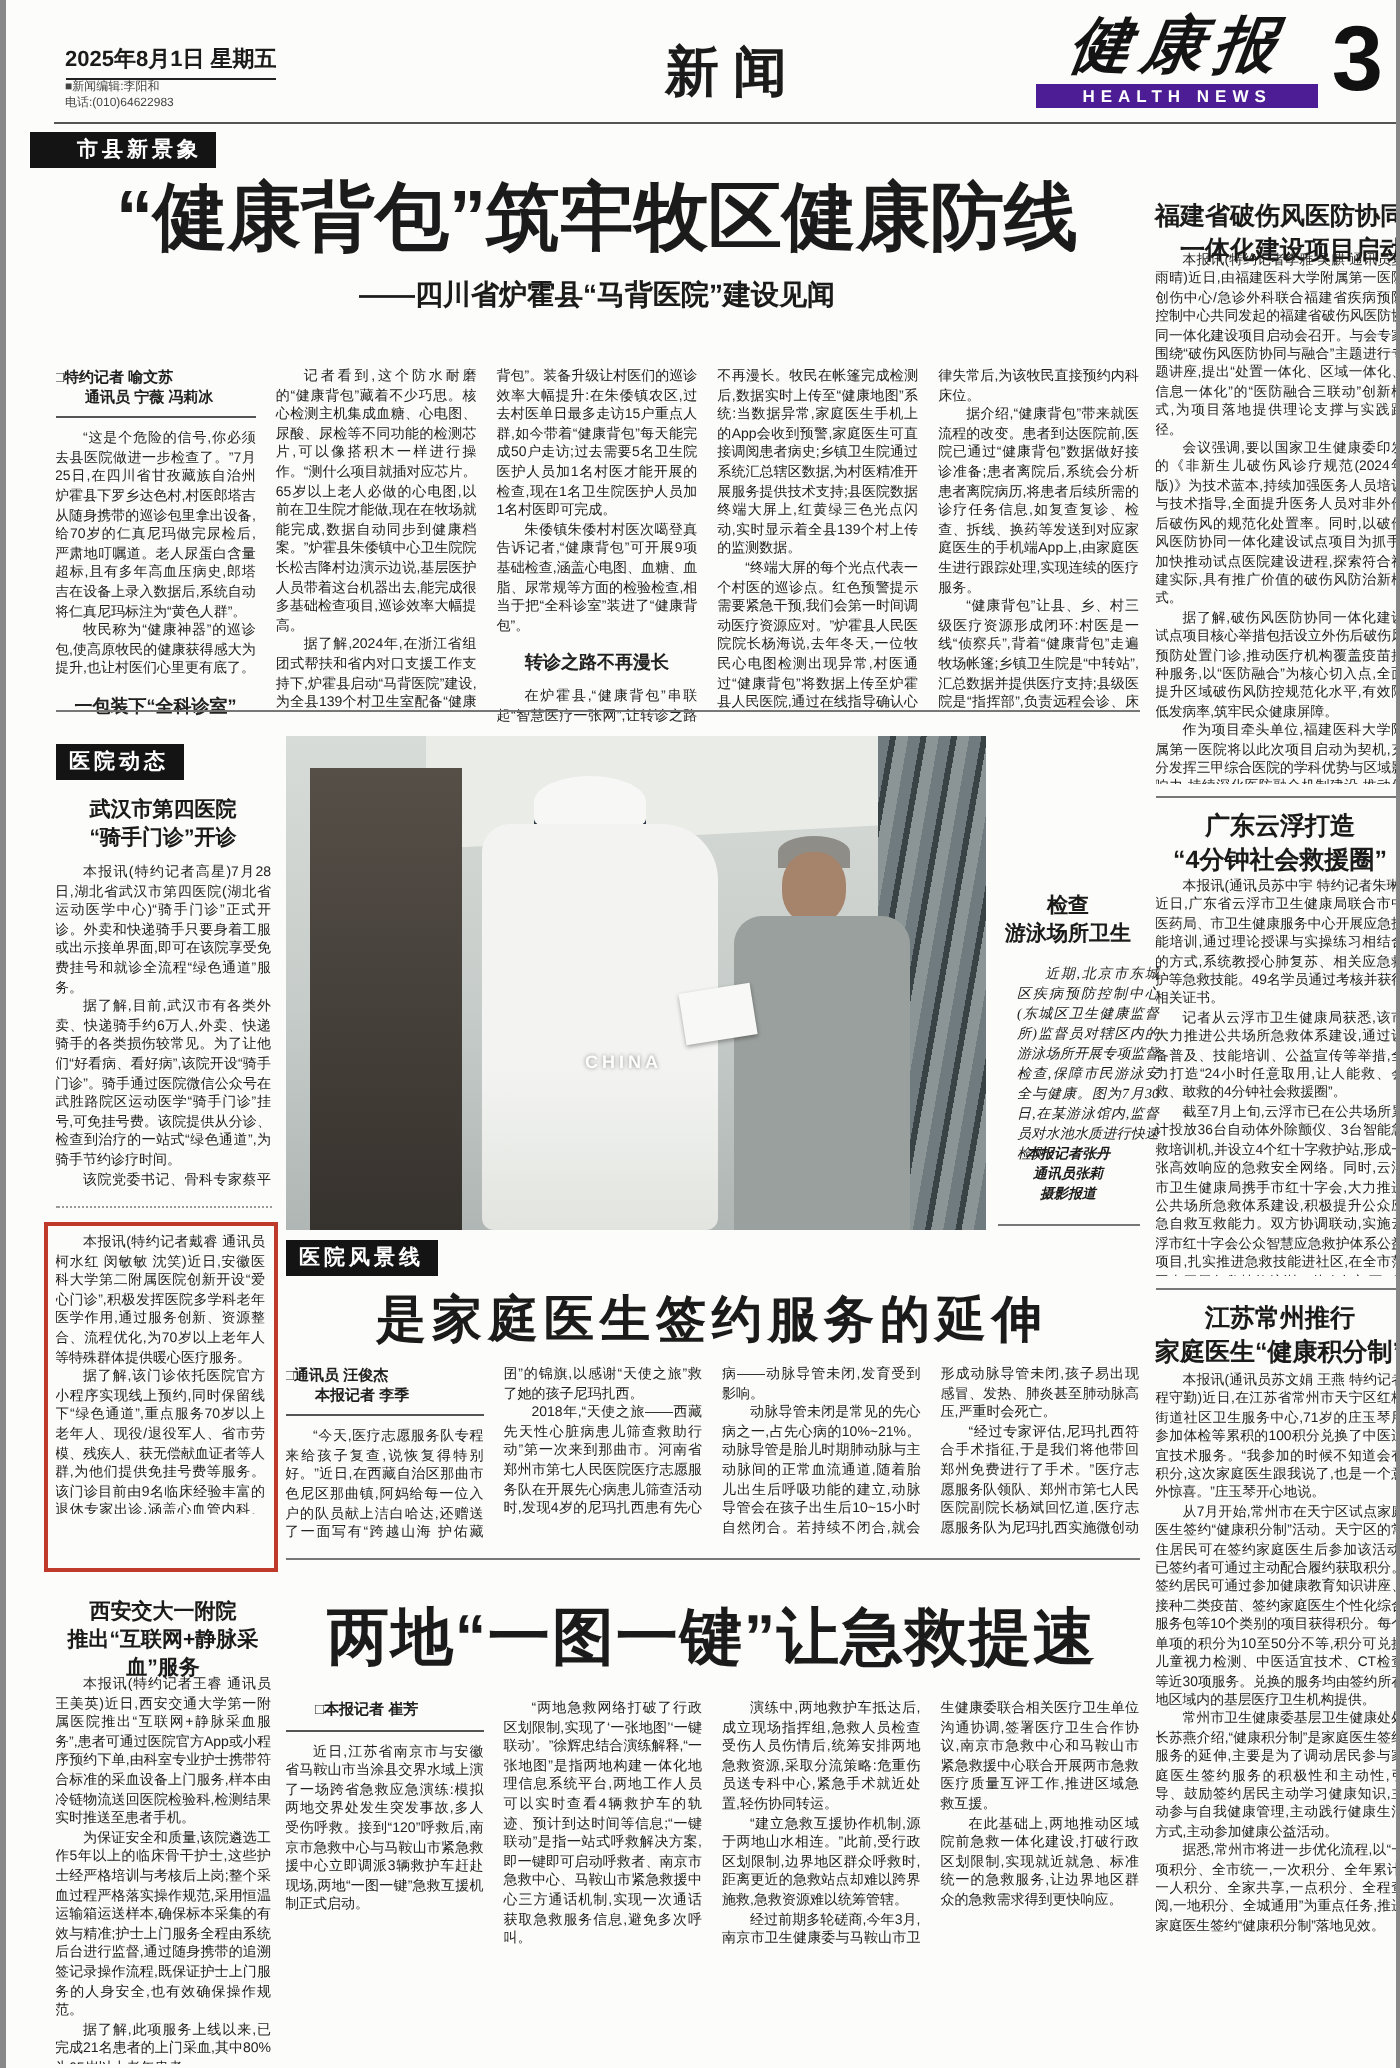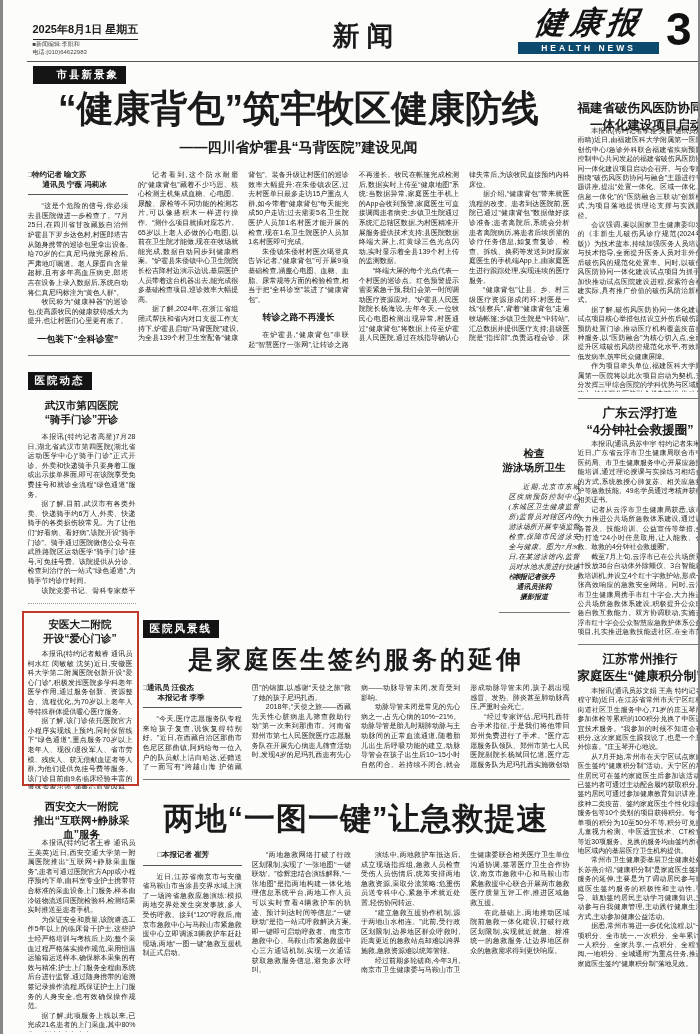--- a/index.html
+++ b/index.html
@@ -9,45 +9,45 @@
   .abs{position:absolute;}
 
   
   .hdr-date{left:30px;top:22px;font-size:11px;font-weight:bold;border-bottom:1.5px solid #222;padding-bottom:2px;}
   .hdr-meta{left:30px;font-size:6px;color:#444;line-height:7.5px;}
   .hdr-news{left:0;width:700px;top:18px;text-align:center;font-size:27px;font-weight:bold;letter-spacing:7px;padding-left:28px;}
   .masthead{right:6px;top:6px;display:flex;align-items:flex-start;}
   .mh-left{display:flex;flex-direction:column;align-items:center;}
   .mh-cn{font-family:"Liberation Serif",serif;font-style:italic;font-weight:bold;font-size:31px;
          letter-spacing:5px;transform:skewX(-8deg);color:#141414;line-height:34px;}
-  .mh-en{background:#0c4a6e;color:#fff;font-size:8.5px;font-weight:bold;letter-spacing:3px;
+  .mh-en{background:#4c1d95;color:#fff;font-size:8.5px;font-weight:bold;letter-spacing:3px;
          padding:1px 23px;margin-top:2px;}
   .mh-num{font-size:46px;font-weight:bold;line-height:46px;margin-left:7px;color:#111;}
   .rule-top{left:24px;width:672px;top:61px;border-top:1.5px solid #555;}
 
   
   .sec-label{background:#141414;color:#fff;font-size:10.5px;font-weight:bold;
              letter-spacing:2px;padding:2px 7px;}
   .hrule{border-top:1px solid #777;}
   .dotted{border-top:1px dotted #999;}
 
   
-  .eyebrow{left:30px;top:66px;padding-left:24px;}
+  .eyebrow{left:12px;top:66px;padding-left:24px;}
   .lead-hl{left:25px;top:84px;width:542px;text-align:center;font-size:37px;font-weight:900;
            letter-spacing:0;white-space:nowrap;}
   .lead-sub{left:25px;top:139px;width:542px;text-align:center;font-size:14px;font-weight:bold;}
   .artbody{font-size:7px;line-height:9.6px;text-align:justify;color:#222;overflow:hidden;}
   .artbody p{margin:0;}
   .artbody .para{text-indent:2em;}
   .artbody .subhead{text-align:center;font-weight:bold;font-size:9px;line-height:12px;
                     margin:7px 0;text-indent:0;}
   .artbody .byline{font-weight:bold;font-size:7.5px;text-indent:0;}
   .artbody .byline2{font-weight:bold;font-size:7.5px;text-indent:2em;border-bottom:1px solid #555;
                     padding-bottom:5px;margin-bottom:6px;}
-  .lead-body{left:25px;top:170px;width:542px;height:181px;column-count:5;column-gap:10px;}
+  .lead-body{left:25px;top:184px;width:542px;height:181px;column-count:5;column-gap:10px;}
   .rule-mid1{left:25px;top:355px;width:542px;}
 
   
   .lbl-hospital{left:25px;top:372px;}
   .art-title{text-align:center;font-weight:bold;font-size:10.5px;line-height:14px;white-space:pre-line;}
   .t-wuhan{left:25px;top:398px;width:108px;}
   .b-wuhan{left:25px;top:432px;width:108px;height:163px;}
   .dot-left{left:25px;top:603px;width:108px;}
   .redbox{left:19px;top:611px;width:117px;height:175px;border:2px solid #bf3a2b;padding:4px 4px;}
   .t-aiyixin{width:100%;margin-bottom:4px;}
@@ -153,38 +153,49 @@
 “骑手门诊”开诊</div>
   <div class="abs artbody b-wuhan">
 
   <p class="para">本报讯(特约记者高星)7月28日,湖北省武汉市第四医院(湖北省运动医学中心)“骑手门诊”正式开诊。外卖和快递骑手只要身着工服或出示接单界面,即可在该院享受免费挂号和就诊全流程“绿色通道”服务。</p>
       <p class="para">据了解,目前,武汉市有各类外卖、快递骑手约6万人,外卖、快递骑手的各类损伤较常见。为了让他们“好看病、看好病”,该院开设“骑手门诊”。骑手通过医院微信公众号在武胜路院区运动医学“骑手门诊”挂号,可免挂号费。该院提供从分诊、检查到治疗的一站式“绿色通道”,为骑手节约诊疗时间。</p>
       <p class="para">该院党委书记、骨科专家蔡平教授表示,该院计划未来联合平台企业建立“骑行健康档案”,开发损伤预警系统,将健康干预关口由“治病”前移至“防病”。</p>
     </div>
   <div class="abs dotted dot-left"></div>
 
   <div class="abs redbox">
-    <div class="art-title t-aiyixin">安医大二附院
-开设“爱心门诊”</div>
     <div class="artbody b-aiyixin">
 
     <p class="para">本报讯(特约记者戴睿 通讯员柯水红 闵敏敏 沈笑)近日,安徽医科大学第二附属医院创新开设“爱心门诊”,积极发挥医院多学科老年医学作用,通过服务创新、资源整合、流程优化,为70岁以上老年人等特殊群体提供暖心医疗服务。</p>
         <p class="para">据了解,该门诊依托医院官方小程序实现线上预约,同时保留线下“绿色通道”,重点服务70岁以上老年人、现役/退役军人、省市劳模、残疾人、获无偿献血证者等人群,为他们提供免挂号费等服务。该门诊目前由9名临床经验丰富的退休专家出诊,涵盖心血管内科、骨外科、血管外科、心脏大血管外科、康复医学科、感染病科、中医科、介入科等科室。</p>
       </div>
   </div>
 
   <div class="abs art-title t-xian">西安交大一附院
 推出“互联网+静脉采血”服务</div>
   <div class="abs artbody b-xian">
 
   <p class="para">本报讯(特约记者王睿 通讯员王美英)近日,西安交通大学第一附属医院推出“互联网+静脉采血服务”,患者可通过医院官方App或小程序预约下单,由科室专业护士携带符合标准的采血设备上门服务,样本由冷链物流送回医院检验科,检测结果实时推送至患者手机。</p>
       <p class="para">为保证安全和质量,该院遴选工作5年以上的临床骨干护士,这些护士经严格培训与考核后上岗;整个采血过程严格落实操作规范,采用恒温运输箱运送样本,确保标本采集的有效与精准;护士上门服务全程由系统后台进行监督,通过随身携带的追溯签记录操作流程,既保证护士上门服务的人身安全,也有效确保操作规范。</p>
       <p class="para">据了解,此项服务上线以来,已完成21名患者的上门采血,其中80%为65岁以上老年患者。</p>
     </div>
 
+  <div class="abs photo">
+    <div class="ph-canopy"></div>
+    <div class="ph-door"></div>
+    <div class="ph-slats"></div>
+    <div class="ph-cap"></div>
+    <div class="ph-head"></div>
+    <div class="ph-officer"></div>
+    <div class="ph-man-hair"></div>
+    <div class="ph-man-head"></div>
+    <div class="ph-man"></div>
+    <div class="ph-paper"></div>
+    <span class="ph-china">CHINA</span>
+  </div>
 
   <div class="abs cap-title">检查
 游泳场所卫生</div>
   <div class="abs cap-body">近期,北京市东城区疾病预防控制中心(东城区卫生健康监督所)监督员对辖区内的游泳场所开展专项监督检查,保障市民游泳安全与健康。图为7月30日,在某游泳馆内,监督员对水池水质进行快速检测。</div>
   <div class="abs cap-credits">
 
   <p>本报记者张丹</p>
       <p>通讯员张莉</p>
       <p>摄影报道</p>
     </div>

